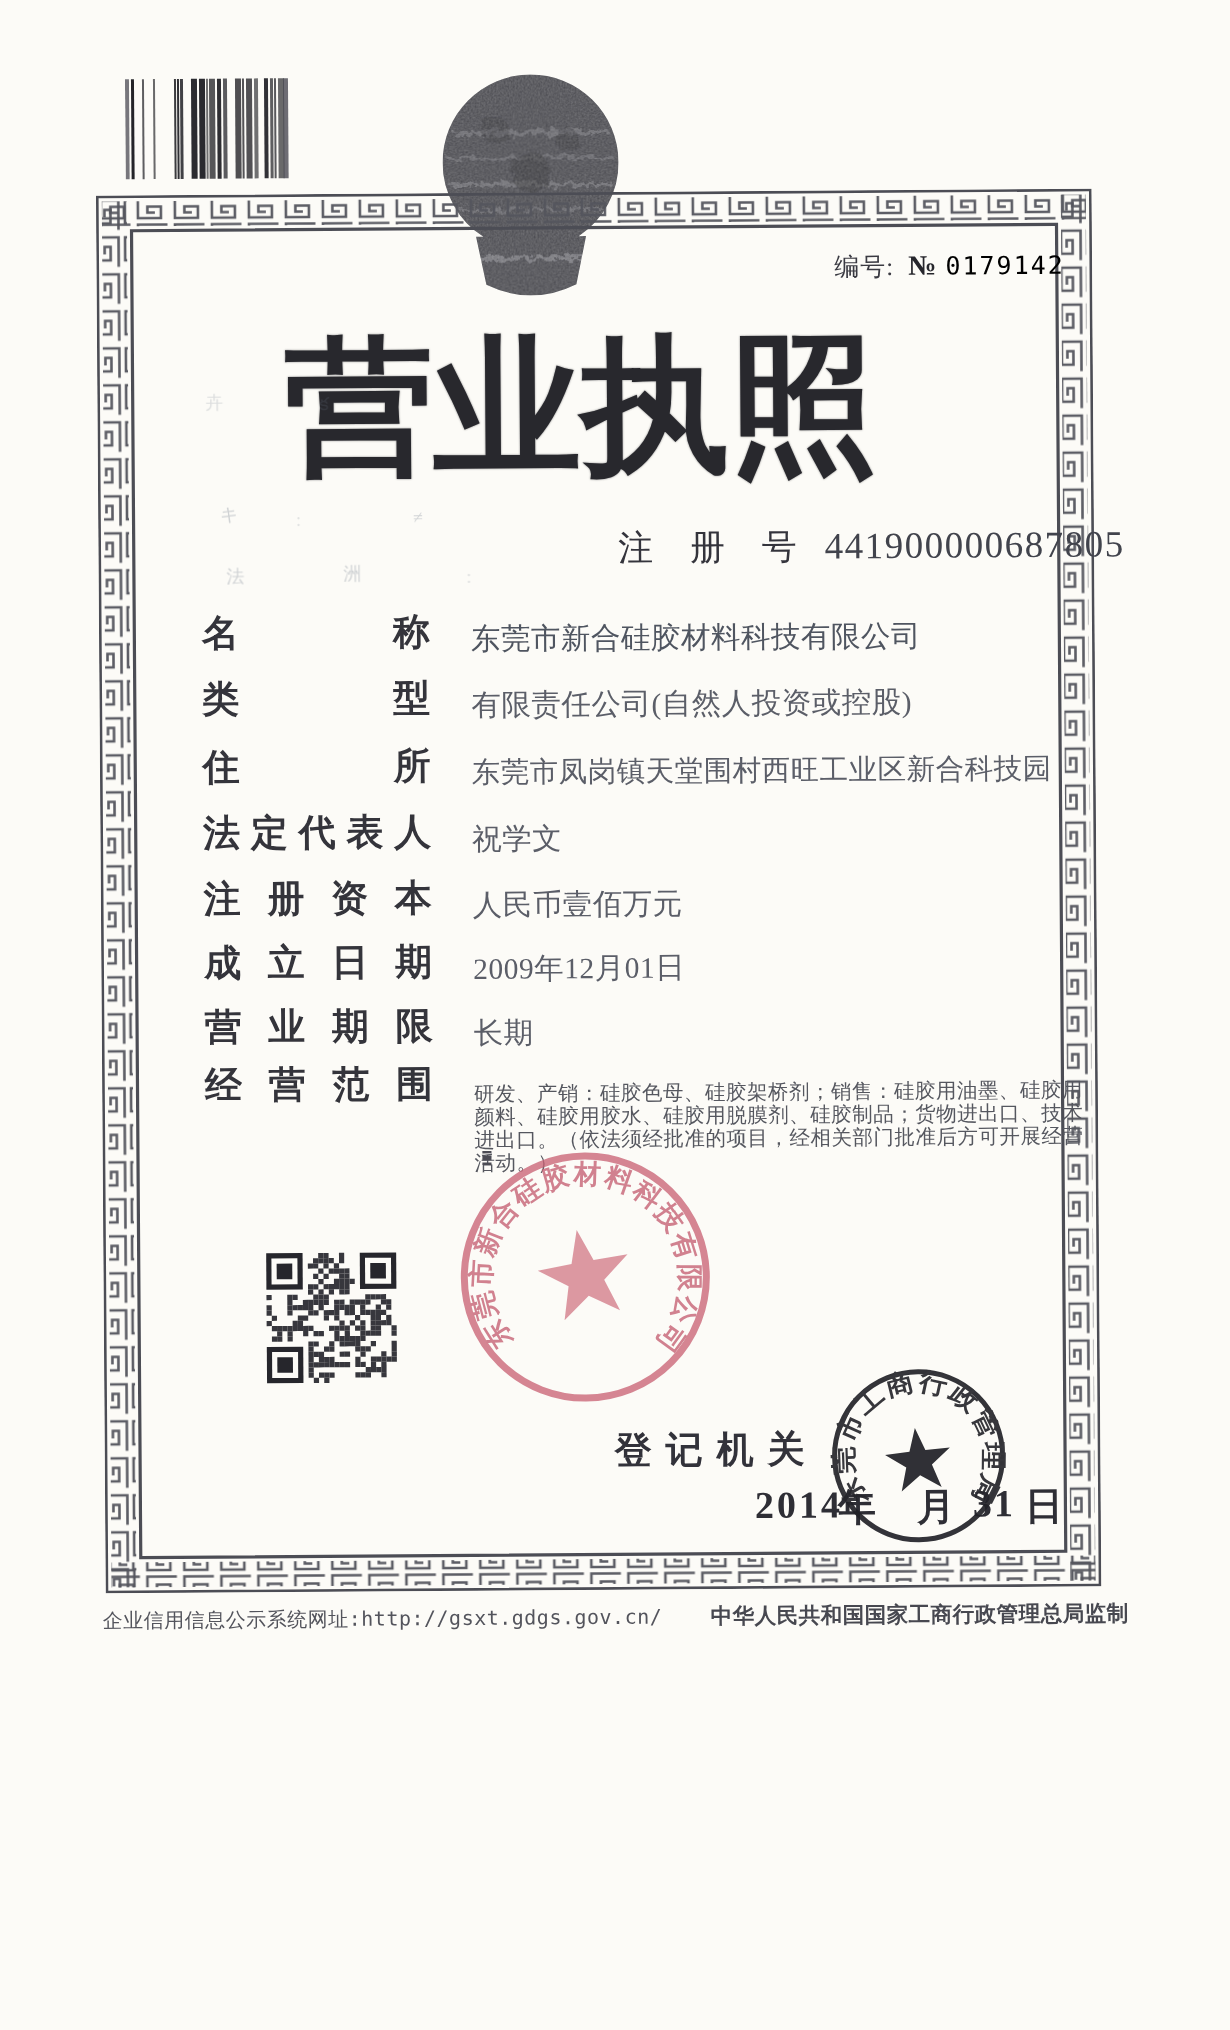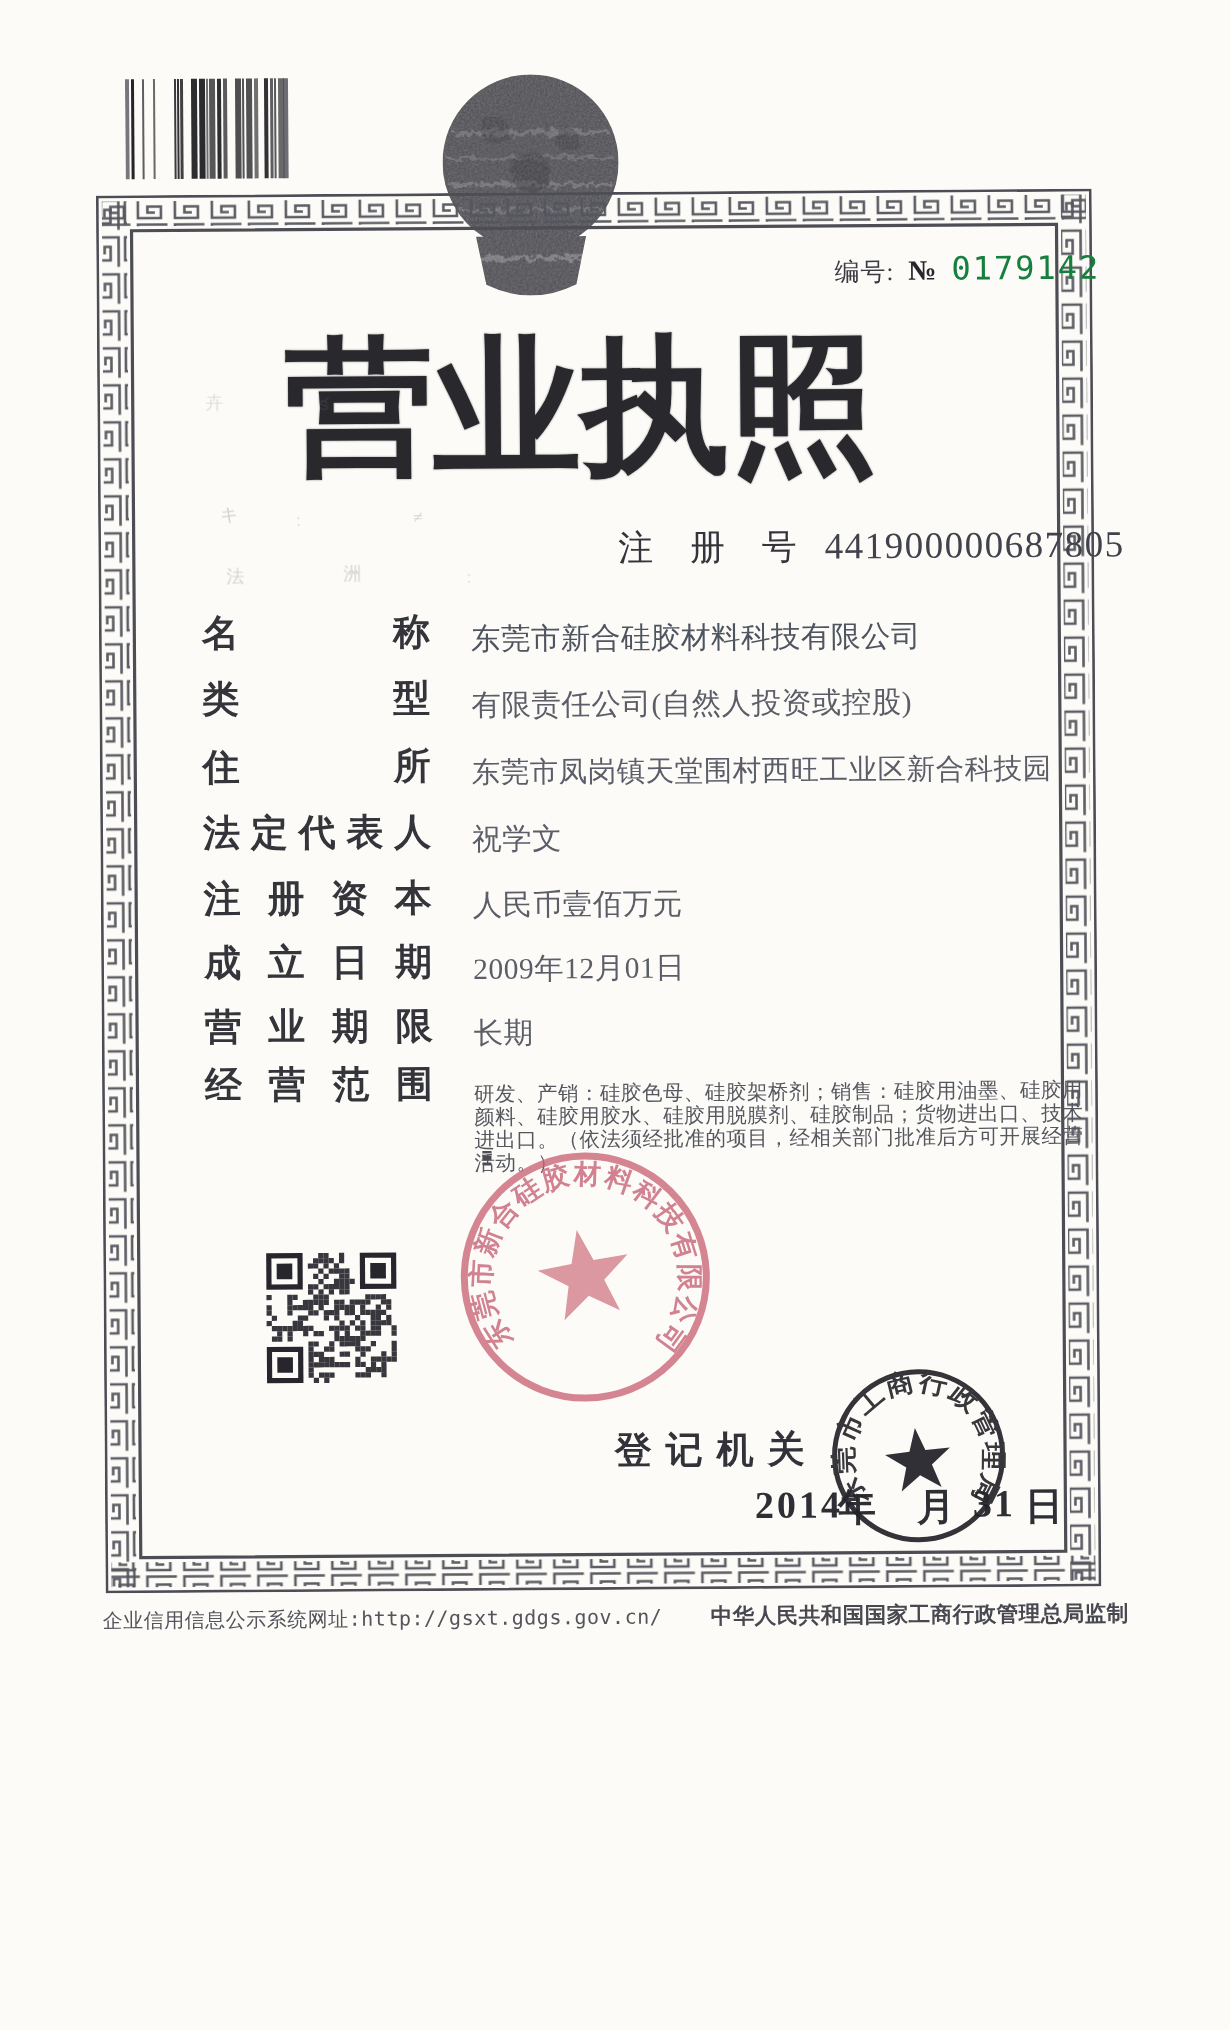--- a/index.html
+++ b/index.html
@@ -3,21 +3,21 @@
 <meta charset="utf-8">
 <style>
   html,body{margin:0;padding:0;background:#ffffff;}
   .scan{position:relative;width:1230px;height:2030px;background:#fcfbf7;overflow:hidden;
         font-family:"Liberation Serif","DejaVu Serif",serif;}
   .page-inner{position:absolute;inset:0;transform:rotate(-0.4deg);transform-origin:600px 800px;}
   .abs{position:absolute;}
   
   .serial{top:252px;left:838px;color:#3a3a42;font-size:25px;letter-spacing:1px;white-space:nowrap;}
   .serial .nosign{font-weight:bold;font-size:28px;margin-left:14px;color:#26262c;}
-  .serial .snum{font-family:"DejaVu Sans Mono",monospace;font-size:32px;letter-spacing:2px;margin-left:14px;color:#15803d;}
+  .serial .snum{font-family:"DejaVu Sans Mono",monospace;font-size:25px;letter-spacing:2px;margin-left:8px;color:#000000;}
   
   .title{top:330px;left:288px;width:484px;display:flex;justify-content:space-between;
          font-size:148px;line-height:1.05;font-weight:bold;color:#28282d;
          text-shadow:0 0 2px rgba(40,40,45,.65);}
   
   .regline{top:525px;left:620px;white-space:nowrap;color:#3c3e47;}
   .reg-label{font-size:35px;letter-spacing:14px;color:#34343c;}
   .reg-num{font-size:37px;letter-spacing:1.5px;margin-left:10px;color:#41434c;}
   
   .frow{position:absolute;left:203px;width:870px;height:60px;}

